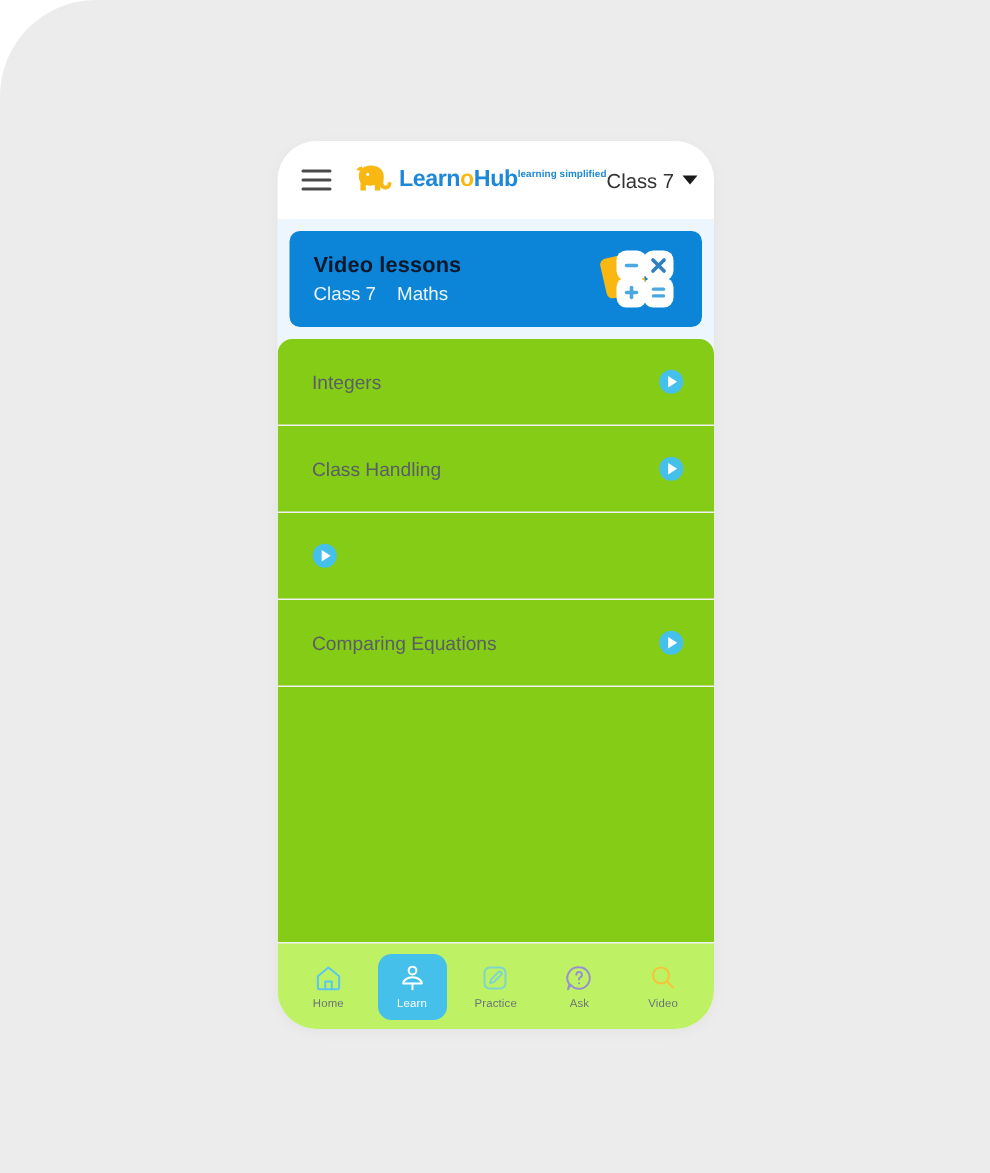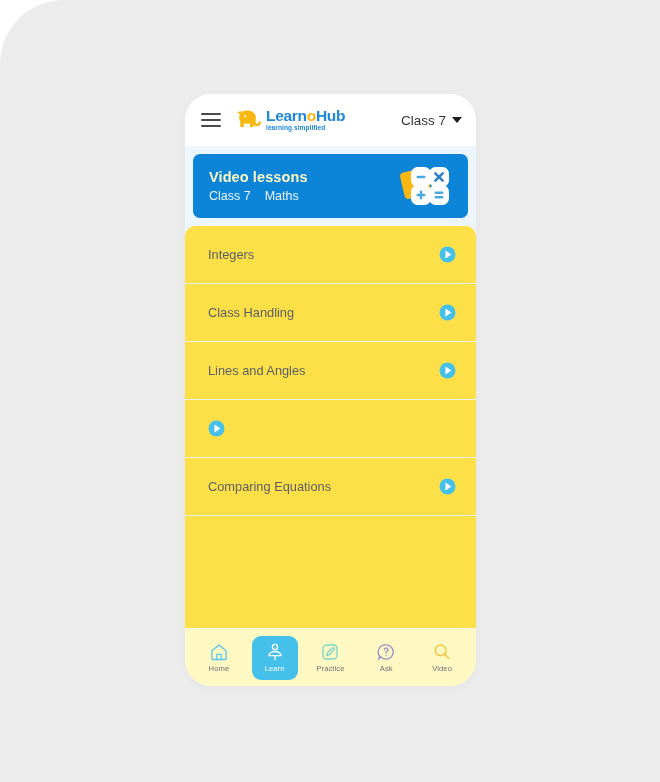--- a/index.html
+++ b/index.html
@@ -66,21 +66,21 @@
     border-radius: 1px;
   }
 
   .logo-wrap {
     display: flex;
     align-items: center;
     margin-left: 14px;
     flex: 0 0 auto;
   }
   .logo-elephant { flex: 0 0 auto; margin-right: 1px; }
-  .logo-text { display: flex; flex-direction: column; line-height: 1; }
+  .logo-text { display: flex; flex-direction: row; line-height: 1; text-align: center; }
   .logo-main {
     font-size: 15.5px;
     font-weight: bold;
     letter-spacing: -0.3px;
     color: #1e88d8;
     white-space: nowrap;
   }
   .logo-main .oo { color: #f9b811; }
   .logo-tag {
     font-size: 6.6px;
@@ -126,21 +126,21 @@
     height: 64px;
     background: #0c84d7;
     border-radius: 7px;
     display: flex;
     align-items: center;
     padding: 0 16px;
     position: relative;
     flex: 0 0 auto;
   }
   .banner-title {
-    color: #fef9c3;
+    color: #0f172a;
     font-size: 14.5px;
     font-weight: bold;
     letter-spacing: 0.1px;
   }
   .banner-sub {
     margin-top: 4px;
     display: flex;
     gap: 14px;
   }
   .banner-sub span {
@@ -152,21 +152,21 @@
     right: 18px;
     top: 50%;
     transform: translateY(-50%);
     width: 52px;
     height: 46px;
   }
 
   
   .list-card {
     margin-top: 8px;
-    background: #fde047;
+    background: #84cc16;
     border-radius: 10px 10px 0 0;
     flex: 1 1 auto;
     overflow: hidden;
   }
   .lesson-row {
     height: 58px;
     display: flex;
     align-items: center;
     padding: 0 20px 0 23px;
     border-bottom: 1px solid #f0f0f0;
@@ -181,21 +181,21 @@
   .play-btn {
     width: 17px;
     height: 17px;
     flex: 0 0 auto;
     cursor: pointer;
   }
 
   
   .bottom-nav {
     height: 58px;
-    background: #fef9c3;
+    background: #bef264;
     display: flex;
     align-items: center;
     justify-content: space-around;
     flex: 0 0 auto;
     border-top: 1px solid #f2f2f2;
     padding: 0 6px;
     box-sizing: border-box;
   }
   .nav-item {
     width: 46px;
@@ -299,27 +299,20 @@
 
         <div class="lesson-row">
           <span class="lesson-title">Class Handling</span>
           <svg class="play-btn" viewBox="0 0 20 20">
             <circle cx="10" cy="10" r="9.4" fill="#45c0ea"></circle>
             <path d="M7.6 5.4 L14.6 10 L7.6 14.6 Z" fill="#ffffff"></path>
           </svg>
         </div>
 
 
-        <div class="lesson-row">
-          <span class="lesson-title">Lines and Angles</span>
-          <svg class="play-btn" viewBox="0 0 20 20">
-            <circle cx="10" cy="10" r="9.4" fill="#45c0ea"></circle>
-            <path d="M7.6 5.4 L14.6 10 L7.6 14.6 Z" fill="#ffffff"></path>
-          </svg>
-        </div>
 
         <div class="lesson-row">
           <svg class="play-btn" viewBox="0 0 20 20">
             <circle cx="10" cy="10" r="9.4" fill="#45c0ea"></circle>
             <path d="M7.6 5.4 L14.6 10 L7.6 14.6 Z" fill="#ffffff"></path>
           </svg>
         </div>
 
         <div class="lesson-row">
           <span class="lesson-title">Comparing Equations</span>

